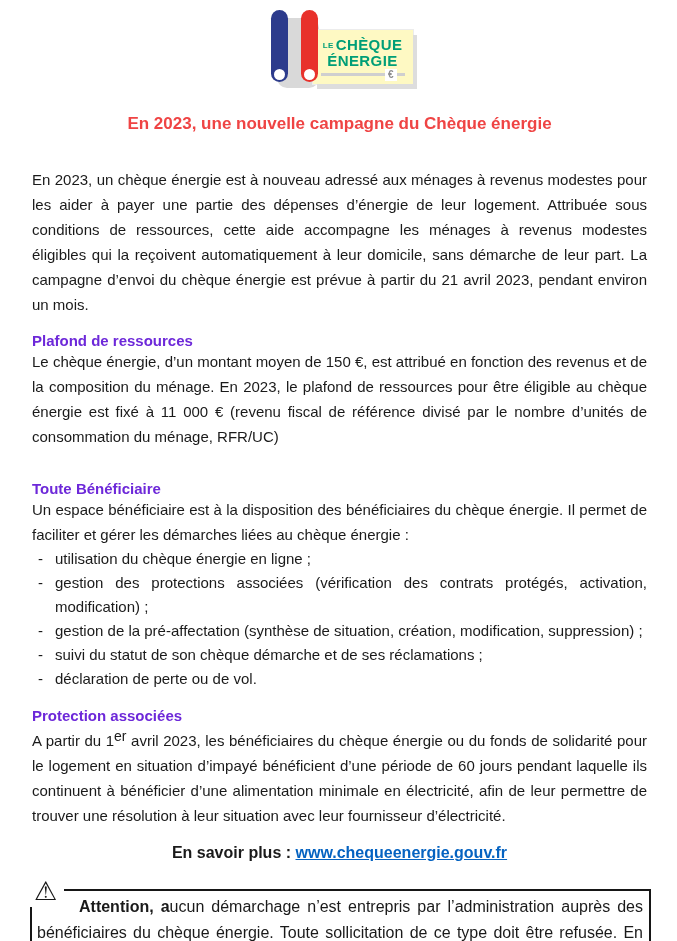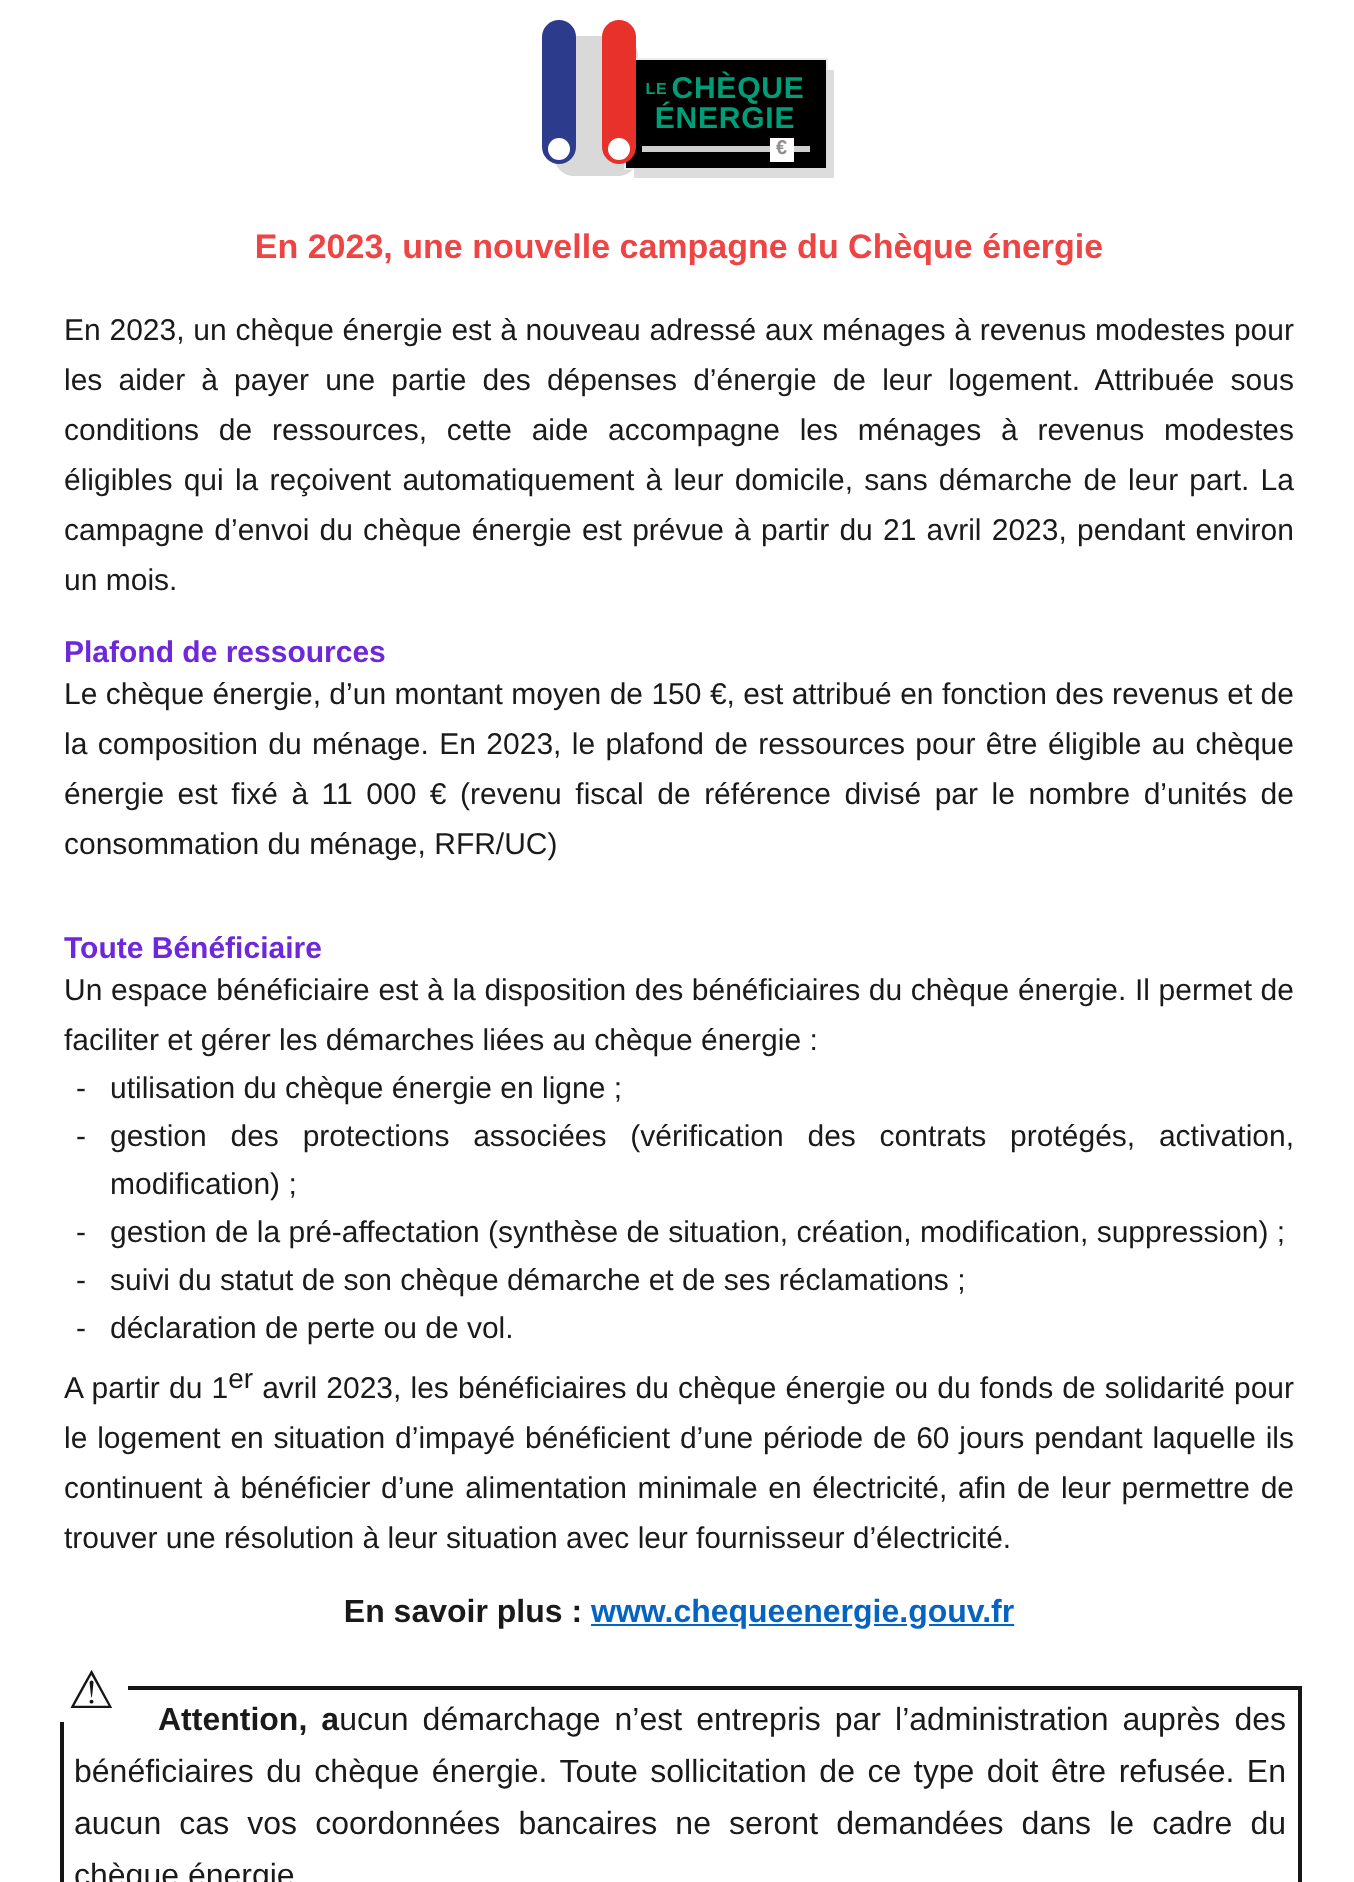--- a/index.html
+++ b/index.html
@@ -20,33 +20,33 @@
   
   .logo { position: relative; width: 146px; height: 84px; margin: 2px auto 0; }
   .stripe { position: absolute; top: 2px; width: 17px; height: 72px; border-radius: 9px; z-index: 3; }
   .stripe-blue { left: 4px; background: var(--logo-blue); }
   .stripe-red  { left: 34px; background: var(--logo-red); }
   .stripe::after { content: ""; position: absolute; left: 3px; right: 3px; bottom: 2px; height: 11px;
                    background: #fff; border-radius: 50%; }
   .stripe-shadow { position: absolute; top: 10px; left: 10px; width: 42px; height: 70px;
                    background: #d9d9d9; border-radius: 10px; z-index: 1; }
   .logo-card { position: absolute; left: 46px; top: 22px; width: 100px; height: 54px;
-               background: #000000; box-shadow: 4px 5px 0 #ddd, 0 0 0 1px #ececec; z-index: 2;
+               background: #fef9c3; box-shadow: 4px 5px 0 #ddd, 0 0 0 1px #ececec; z-index: 2;
                padding-top: 7px; text-align: center; }
   .wordmark { color: var(--logo-green); font-weight: bold; line-height: 15px; letter-spacing: .4px; }
   .wordmark .le { font-size: 8px; vertical-align: 2px; margin-right: 2px; }
   .wordmark .big { font-size: 15px; }
   .euro-line { position: absolute; left: 8px; right: 8px; bottom: 8px; height: 3px; background: #cfcfcf; }
   .euro-badge { position: absolute; right: 16px; bottom: 3px; background: #fff; padding: 0 3px;
                 color: #8f8f8f; font-size: 10px; font-weight: bold; line-height: 12px; }
 
   
   .doc-title { text-align: center; font-size: 17px; font-weight: bold; margin-top: 22px; color: #ef4444; }
   p.body { font-size: 15px; line-height: 25px; text-align: justify; }
-  .intro { margin-top: 19px; }
+  .intro { margin-top: 33px; }
   h3.sec { font-size: 15px; font-weight: bold; margin-top: 15px; color: #6d28d9; }
   h3.sec-espace { margin-top: 31px; }
   h3.sec-protection { margin-top: 16px; }
   ul.dash { list-style: none; margin-top: 0; }
   ul.dash li { font-size: 15px; line-height: 24px; padding-left: 23px; position: relative; text-align: justify; }
   ul.dash li .marker { position: absolute; left: 6px; }
   sup { font-size: 14px; vertical-align: 5px; }
 
   .more-line { text-align: center; font-size: 16px; font-weight: bold; margin-top: 16px; }
   .more-line a { color: var(--link-color); text-decoration: underline; }
@@ -89,20 +89,21 @@
   <h3 class="sec sec-espace">Toute Bénéficiaire</h3>
   <p class="body">Un espace bénéficiaire est à la disposition des bénéficiaires du chèque énergie. Il permet de faciliter et gérer les démarches liées au chèque énergie :</p>
   <ul class="dash">
     <li><span class="marker">-</span><span>utilisation du chèque énergie en ligne ;</span></li>
     <li><span class="marker">-</span><span>gestion des protections associées (vérification des contrats protégés, activation, modification) ;</span></li>
     <li><span class="marker">-</span><span>gestion de la pré-affectation (synthèse de situation, création, modification, suppression) ;</span></li>
     <li><span class="marker">-</span><span>suivi du statut de son chèque démarche et de ses réclamations ;</span></li>
     <li><span class="marker">-</span><span>déclaration de perte ou de vol.</span></li>
   </ul>
 
+  <h3 class="sec sec-protection">Protection associées</h3>
   <p class="body"><span>A partir du 1</span><sup>er</sup><span> avril 2023, les bénéficiaires du chèque énergie ou du fonds de solidarité pour le logement en situation d’impayé bénéficient d’une période de 60 jours pendant laquelle ils continuent à bénéficier d’une alimentation minimale en électricité, afin de leur permettre de trouver une résolution à leur situation avec leur fournisseur d’électricité.</span></p>
 
   <p class="more-line"><span>En savoir plus : </span><a href="#">www.chequeenergie.gouv.fr</a></p>
 
   <div class="warnbox">
     <div class="warn-icon">⚠</div>
     <p><span class="warn-bold">Attention, a</span><span>ucun démarchage n’est entrepris par l’administration auprès des bénéficiaires du chèque énergie. Toute sollicitation de ce type doit être refusée. En aucun cas vos coordonnées bancaires ne seront demandées dans le cadre du chèque énergie.</span></p>
   </div>
 
 </div>

